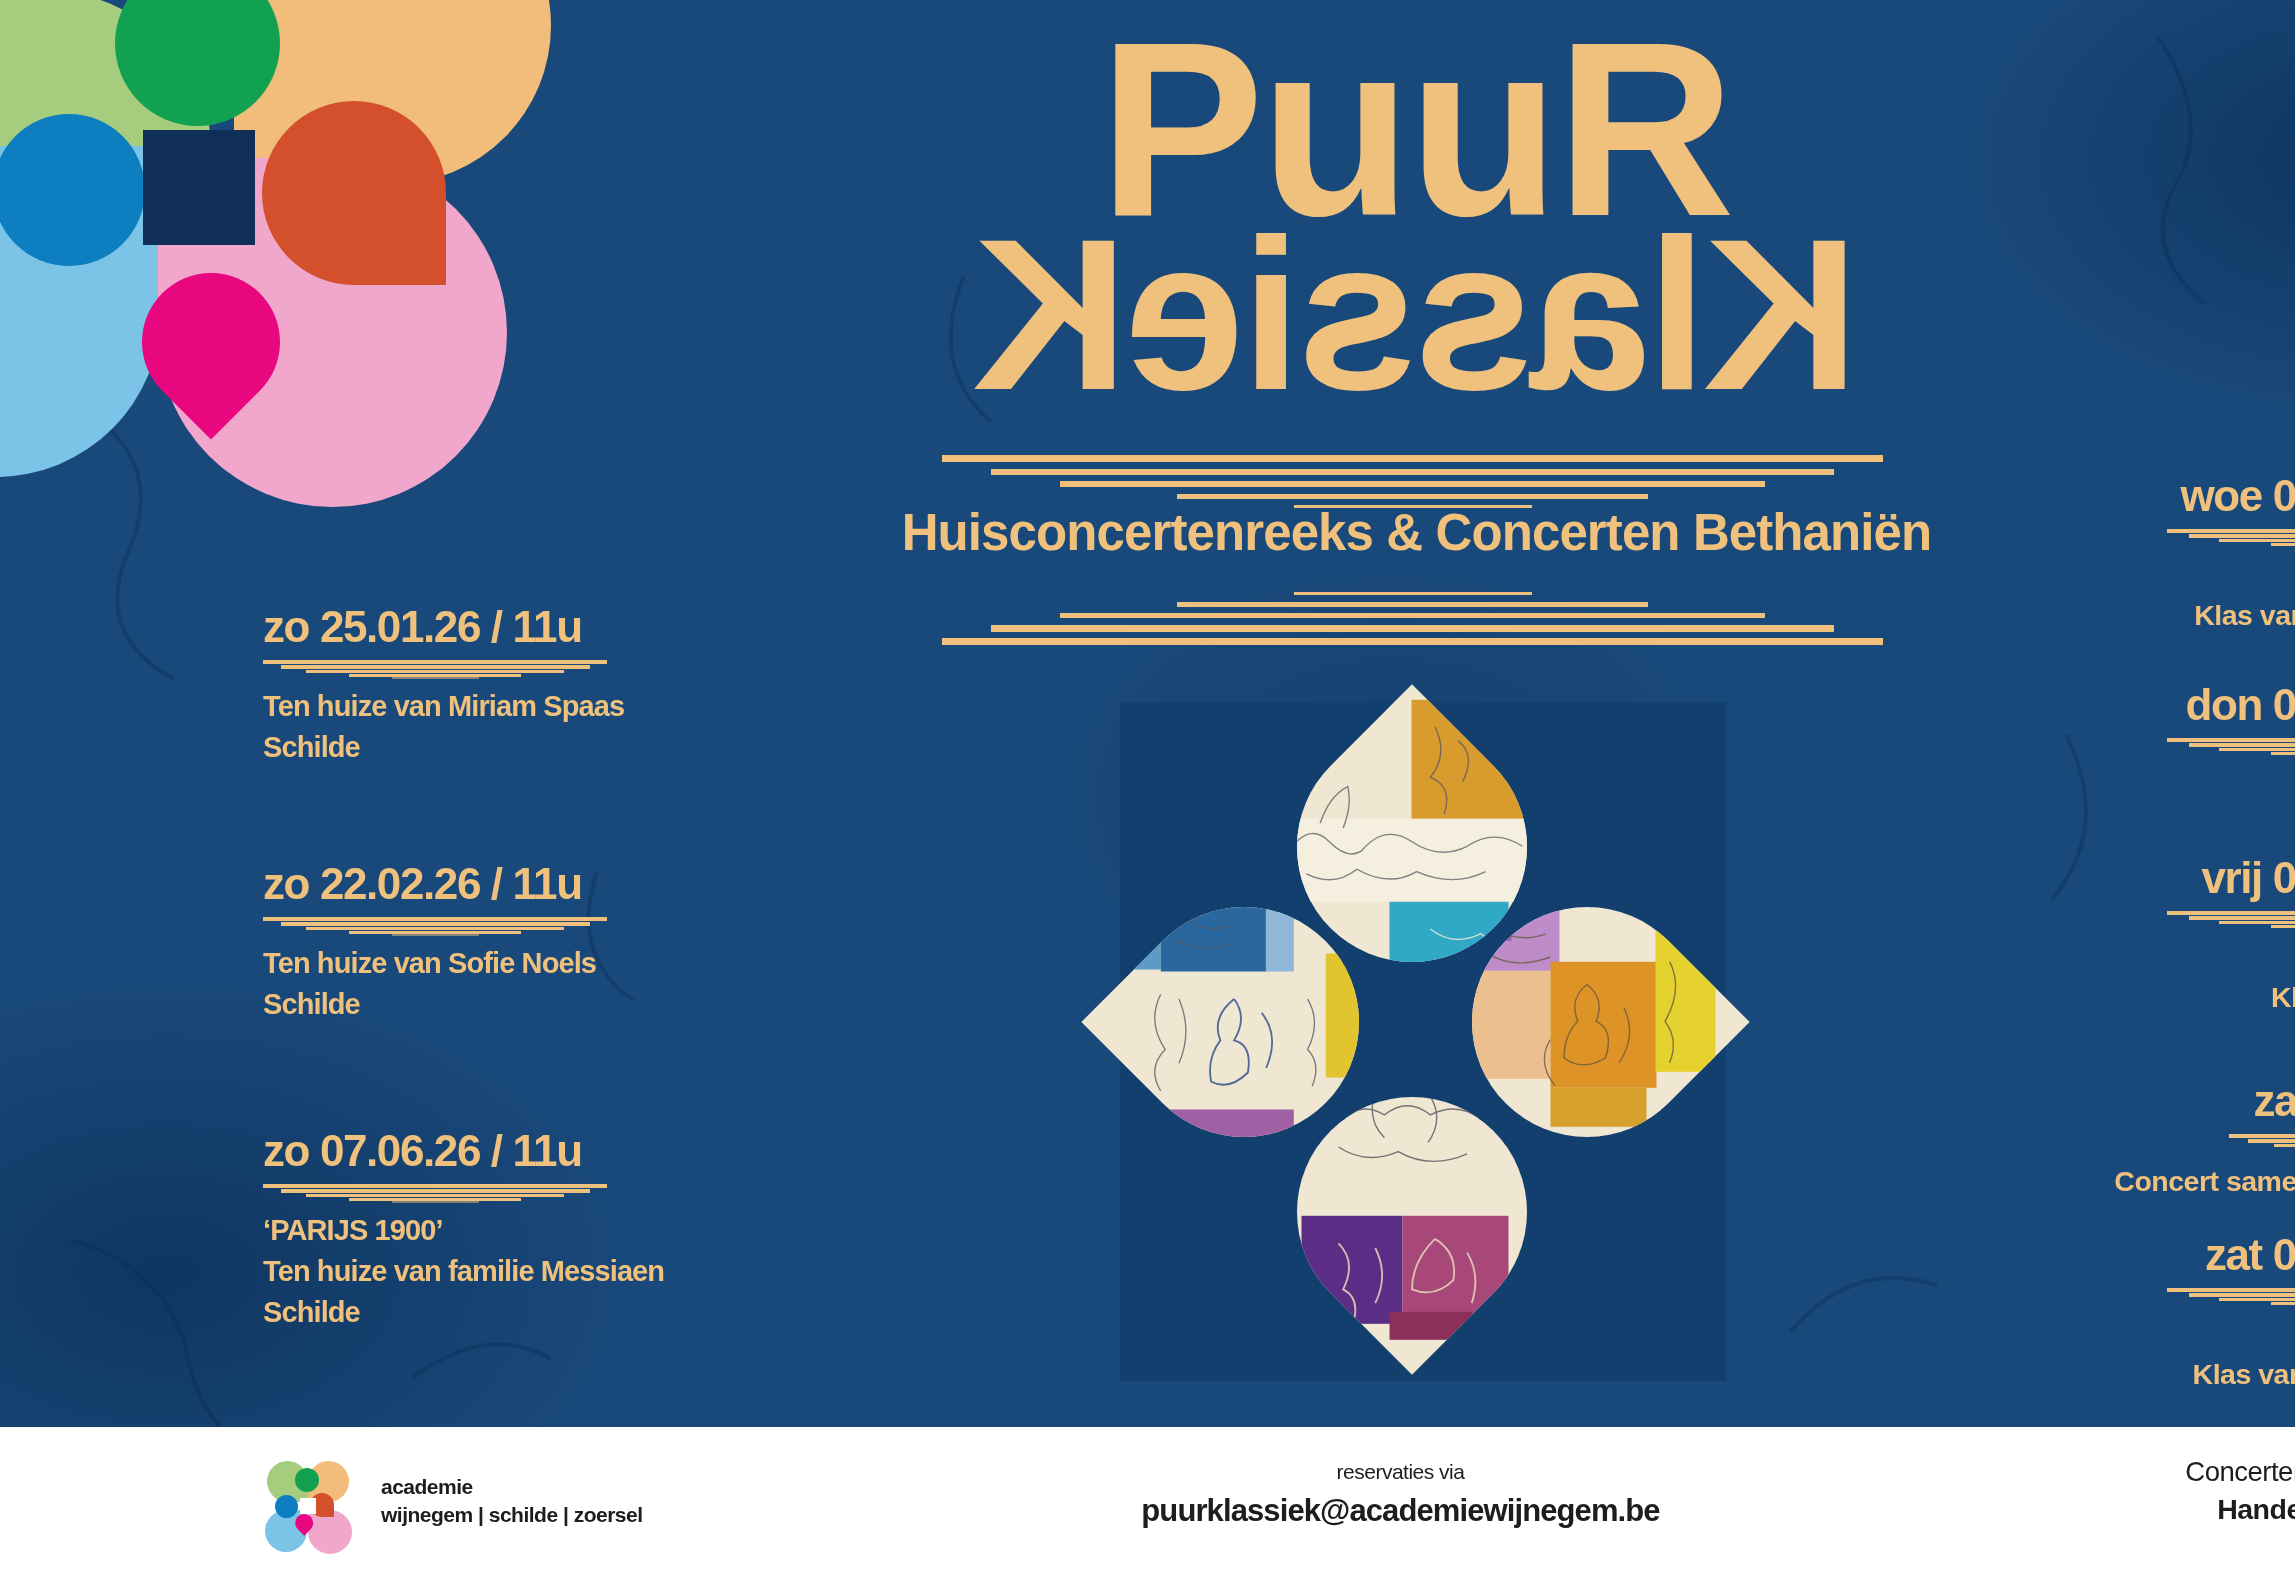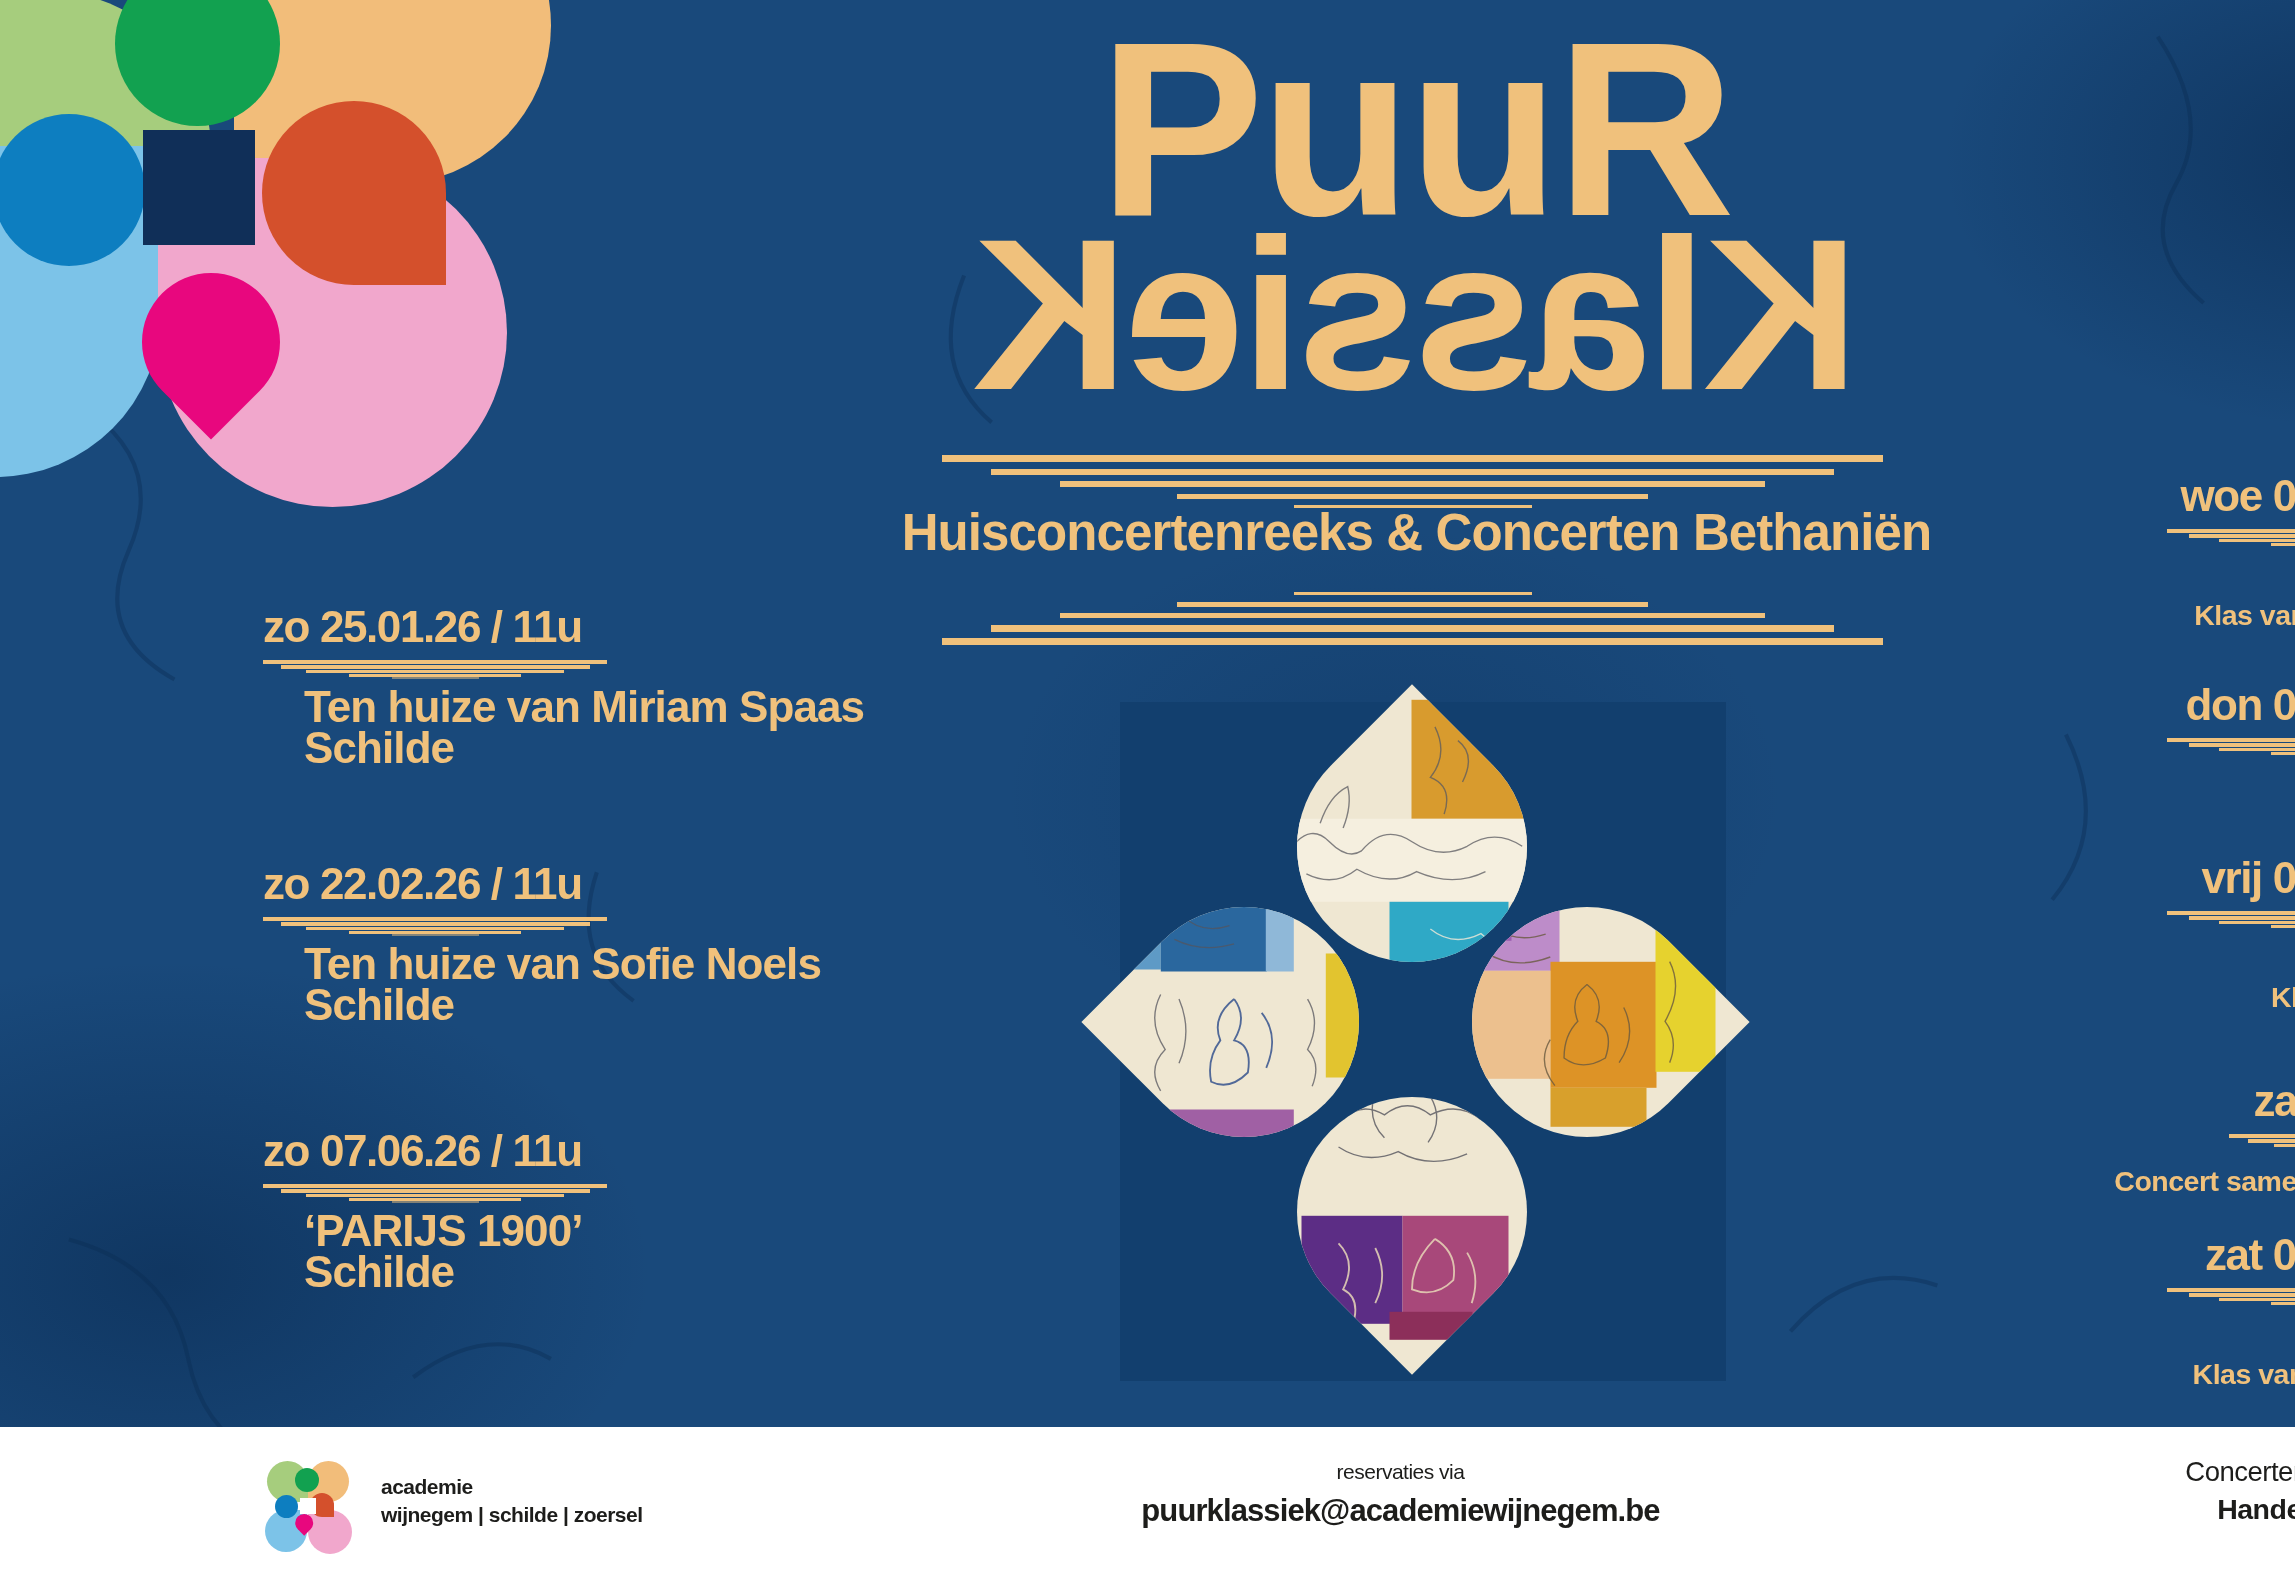--- a/index.html
+++ b/index.html
@@ -30,21 +30,21 @@
   .pattern .pline{background:var(--c-accent);margin-left:auto;margin-right:auto;}
   
   .event{position:absolute;width:1102px;}
   .event.left-col{text-align:left;}
   .event.right-col{text-align:right;}
   .event-heading{font-size:44px;font-weight:700;letter-spacing:-1.4px;line-height:1.15;color:var(--c-accent);}
   .event .pattern{position:absolute;top:58px;}
   .event.left-col .pattern{left:0;}
   .event.right-col .pattern{right:0;}
   .event-body{position:absolute;font-weight:700;color:var(--c-accent);}
-  .event.left-col .event-body{left:0;top:84px;font-size:44px;letter-spacing:-0.9px;line-height:41px;margin-left:41px;}
+  .event.left-col .event-body{left:0;top:84px;font-size:29px;letter-spacing:-0.9px;line-height:41px;}
   .event.right-col .event-body{right:0;top:86px;font-size:28.5px;letter-spacing:-0.5px;line-height:39px;}
   
   #art-square{position:absolute;left:1120px;top:702px;width:606px;height:679px;background:var(--c-panel,#123f6e);}
   .drop{position:absolute;width:230px;height:230px;overflow:hidden;}
   .drop .art{position:absolute;left:-60px;top:-60px;width:349px;height:349px;background:#efe7d2;}
   .drop svg.sketch{position:absolute;inset:0;width:100%;height:100%;}
   .blk{position:absolute;}
   #drop-top{left:1297px;top:732px;border-radius:0 50% 50% 50%;transform:rotate(45deg);}
   #drop-top .art{transform:rotate(-45deg);}
   #drop-left{left:1129px;top:907px;border-radius:0 50% 50% 50%;transform:rotate(-45deg);}
@@ -229,20 +229,21 @@
     <div class="event-heading">zo 07.06.26 / 11u</div>
     <div class="pattern" style="width: 344px;">
           <div class="pline" style="width: 344px; height: 3.7px; opacity: 1; margin-bottom: 1.8px;"></div>
           <div class="pline" style="width: 309px; height: 3.2px; opacity: 1; margin-bottom: 1.4px;"></div>
           <div class="pline" style="width: 258px; height: 2.8px; opacity: 1; margin-bottom: 0.9px;"></div>
           <div class="pline" style="width: 172px; height: 2.8px; opacity: 1; margin-bottom: 0.9px;"></div>
           <div class="pline" style="width: 87px; height: 1.4px; opacity: 0.5;"></div>
         </div>
     <div class="event-body">
           <div>‘PARIJS 1900’</div>
+          <div>Ten huize van familie Messiaen</div>
           <div>Schilde</div>
         </div>
   </div>
     </div>
   <div id="right-events">
       <div class="event right-col" style="top: 471px; right: 206px;">
     <div class="event-heading">woe 06.05.26 / 19u30</div>
     <div class="pattern" style="width: 416px;">
           <div class="pline" style="width: 416px; height: 3.7px; opacity: 1; margin-bottom: 1.8px;"></div>
           <div class="pline" style="width: 373px; height: 3.2px; opacity: 1; margin-bottom: 1.4px;"></div>

